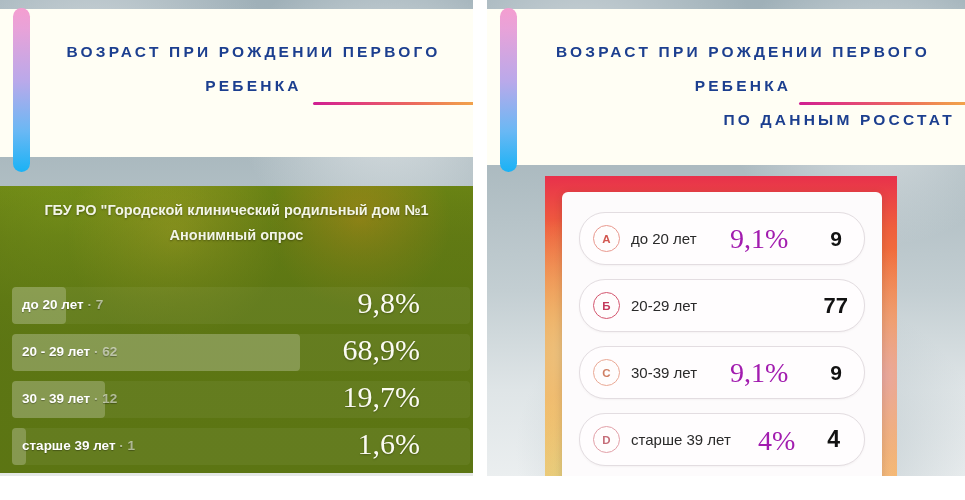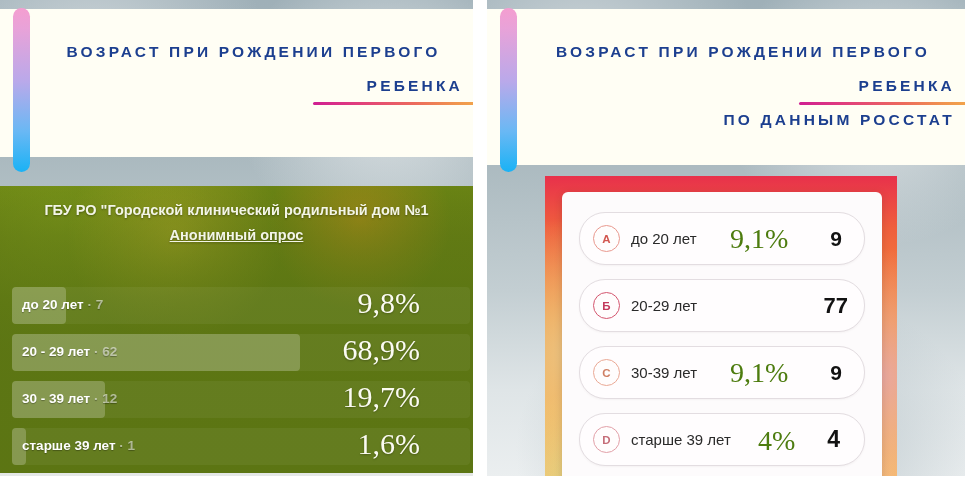--- a/index.html
+++ b/index.html
@@ -41,21 +41,21 @@
   .header-text{
     position:absolute;left:44px;right:10px;top:26px;
     color:#1c3f8f;
     font-weight:bold;
     font-size:15.5px;
     letter-spacing:3.2px;
     line-height:34px;
     text-align:center;
   }
   .header-text .l1{display:block;text-align:center;}
-  .header-text .l2{display:block;text-align:right;}
+  .header-text .l2{display:block;text-align:center;}
   .header-text .l3{display:block;text-align:right;}
   .grad-rule{
     position:absolute;height:3px;border-radius:2px;
     background:linear-gradient(90deg,#cf1f92 0%,#e03c7e 25%,#ec6a5c 60%,#f0954e 85%,#f2a74a 100%);
   }
   .rule-left{left:313px;top:93px;width:168px;}
   .rule-right{left:312px;top:93px;width:172px;}
 
   
   .poll-block{
@@ -71,21 +71,21 @@
     content:"";position:absolute;inset:0;
     background:linear-gradient(180deg, rgba(80,100,12,0.18) 0%, rgba(92,117,19,0.55) 30%, rgba(92,117,19,0.80) 55%, rgba(92,117,19,0.88) 100%);
   }
   .poll-inner{position:relative;z-index:2;}
   .poll-title{
     position:absolute;left:0;right:0;top:12px;
     text-align:center;color:#f3f5e7;font-size:14.5px;font-weight:bold;
     text-shadow:0 1px 2px rgba(0,0,0,.35);
     line-height:25px;
   }
-  .poll-sub{display:block;text-decoration:underline;}
+  .poll-sub{display:block;}
   .rows{position:absolute;left:0;right:0;top:98px;}
   .row{position:relative;height:43px;margin-bottom:4px;}
   .track{
     position:absolute;left:12px;top:3px;height:37px;width:458px;
     border-radius:4px;background:rgba(255,255,255,0.055);
   }
   .fill{
     position:absolute;left:12px;top:3px;height:37px;border-radius:4px;
     background:rgba(255,255,255,0.22);
   }
@@ -146,21 +146,21 @@
   .badge.b{border-color:#d4566f;color:#c33a5c;}
   .badge.c{border-color:#eaa995;color:#cf7f63;}
   .badge.d{border-color:#e2a0a8;color:#c56d78;}
   .opt-label{
     flex:0 0 auto;margin-left:11px;
     font-size:15px;color:#2a2a2a;white-space:nowrap;
   }
   .opt-pct{
     position:absolute;
     font-family:"Liberation Serif", serif;
-    color:#4d7c0f;font-size:28px;line-height:1;
+    color:#a21caf;font-size:28px;line-height:1;
   }
   .opt-num{
     position:absolute;right:22px;
     font-size:21px;font-weight:bold;color:#121212;
   }
   .pct-a{left:150px;top:12px;}
   .pct-b{left:138px;top:11px;font-size:30px;}
   .pct-c{left:150px;top:12px;}
   .pct-d{left:178px;top:13px;}
   .num-b{right:16px;font-size:22px;}

